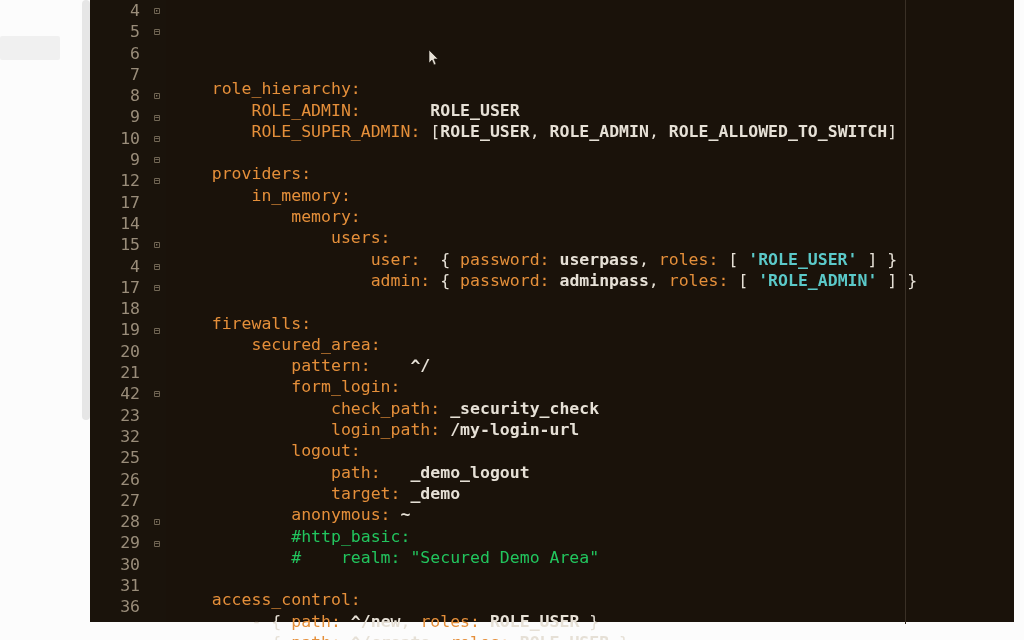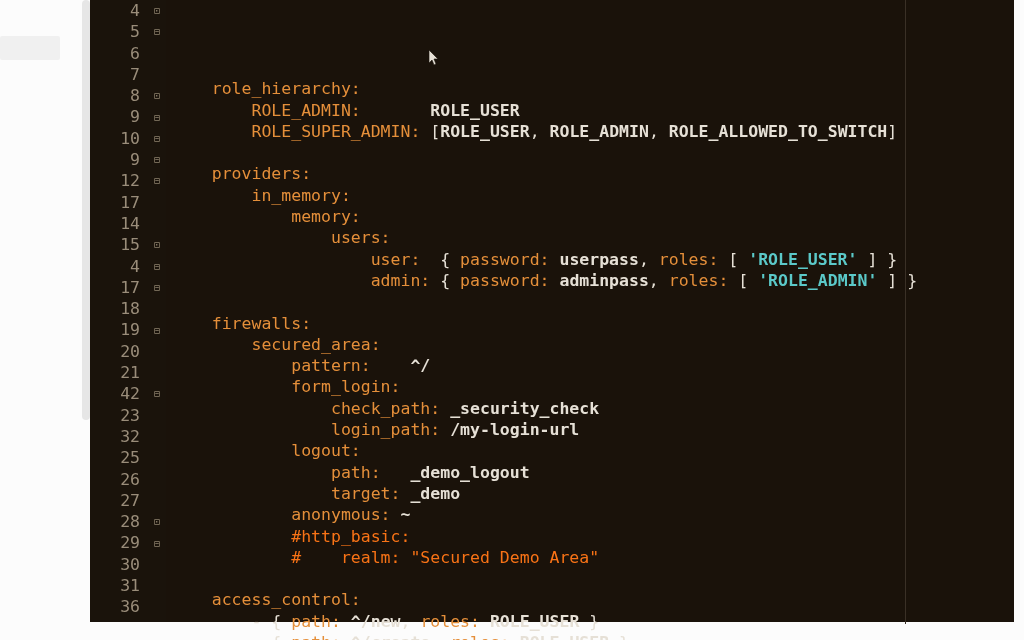--- a/index.html
+++ b/index.html
@@ -55,21 +55,21 @@
     position: relative;
     white-space: pre;
     padding-left: 6px;
   }
   .line { height: 21.3px; line-height: 21.3px; }
   .ln { padding-right: 8px; display:block; height:21.3px; line-height:21.3px; }
   .key  { color: #e58f3a; margin-top: 21px; }
   .str  { color: #e6e0d6; font-weight: bold; }
   .qstr { color: #5bc9c9; font-weight: bold; }
   .punc { color: #e6e0d6; }
-  .cmt  { color: #f97316; }
+  .cmt  { color: #22c55e; }
   .margin {
     position: absolute;
     left: 739px; top: 0;
     width: 1px; height: 624px;
     background: #3a3026;
   }
   .cursor-arrow {
     position: absolute;
     left: 337px; top: 49px;
     width: 14px; height: 18px;

